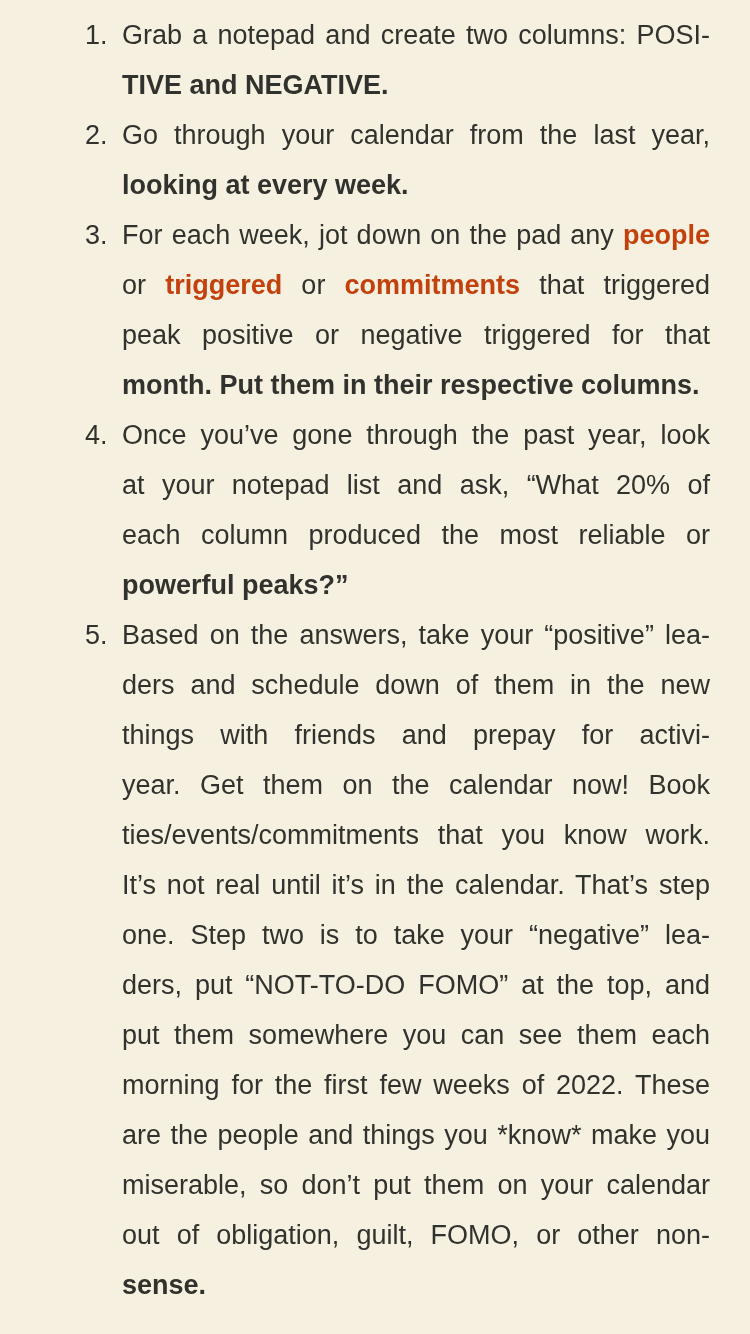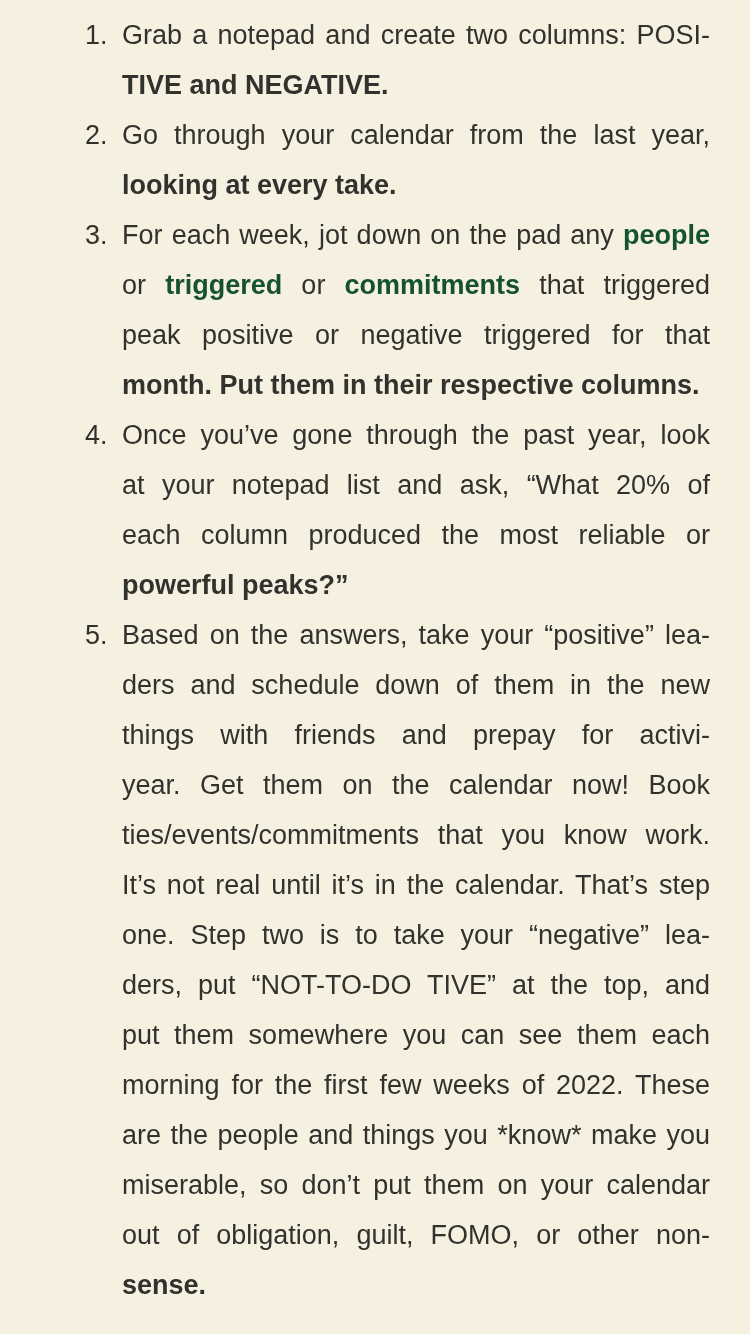--- a/index.html
+++ b/index.html
@@ -36,39 +36,39 @@
     text-align: justify;
     text-align-last: justify;
     white-space: normal;
   }
   .line.final {
     text-align-last: left;
     font-weight: bold;
   }
   strong {
     font-weight: 700;
-    color: #14532d;
+    color: #c2410c;
   }
 </style>
 </head>
 <body>
 
 <main class="page" style="background: rgb(246, 240, 224); color: rgb(49, 49, 45);">
   <div class="list">
 
     <div class="item">
       <span class="num">1.</span>
       <div class="line">Grab a notepad and create two columns: POSI-</div>
       <div class="line final">TIVE and NEGATIVE.</div>
     </div>
 
     <div class="item">
       <span class="num">2.</span>
       <div class="line">Go through your calendar from the last year,</div>
-      <div class="line final">looking at every take.</div>
+      <div class="line final">looking at every week.</div>
     </div>
 
     <div class="item">
       <span class="num">3.</span>
       <div class="line">For each week, jot down on the pad any <strong>people</strong></div>
       <div class="line">or <strong>triggered</strong> or <strong>commitments</strong> that triggered</div>
       <div class="line">peak positive or negative triggered for that</div>
       <div class="line final">month. Put them in their respective columns.</div>
     </div>
 
@@ -82,21 +82,21 @@
 
     <div class="item">
       <span class="num">5.</span>
       <div class="line">Based on the answers, take your “positive” lea-</div>
       <div class="line">ders and schedule down of them in the new</div>
       <div class="line">things with friends and prepay for activi-</div>
       <div class="line">year. Get them on the calendar now! Book</div>
       <div class="line">ties/events/commitments that you know work.</div>
       <div class="line">It’s not real until it’s in the calendar. That’s step</div>
       <div class="line">one. Step two is to take your “negative” lea-</div>
-      <div class="line">ders, put “NOT-TO-DO TIVE” at the top, and</div>
+      <div class="line">ders, put “NOT-TO-DO FOMO” at the top, and</div>
       <div class="line">put them somewhere you can see them each</div>
       <div class="line">morning for the first few weeks of 2022. These</div>
       <div class="line">are the people and things you *know* make you</div>
       <div class="line">miserable, so don’t put them on your calendar</div>
       <div class="line">out of obligation, guilt, FOMO, or other non-</div>
       <div class="line final">sense.</div>
     </div>
 
   </div>
 </main>

